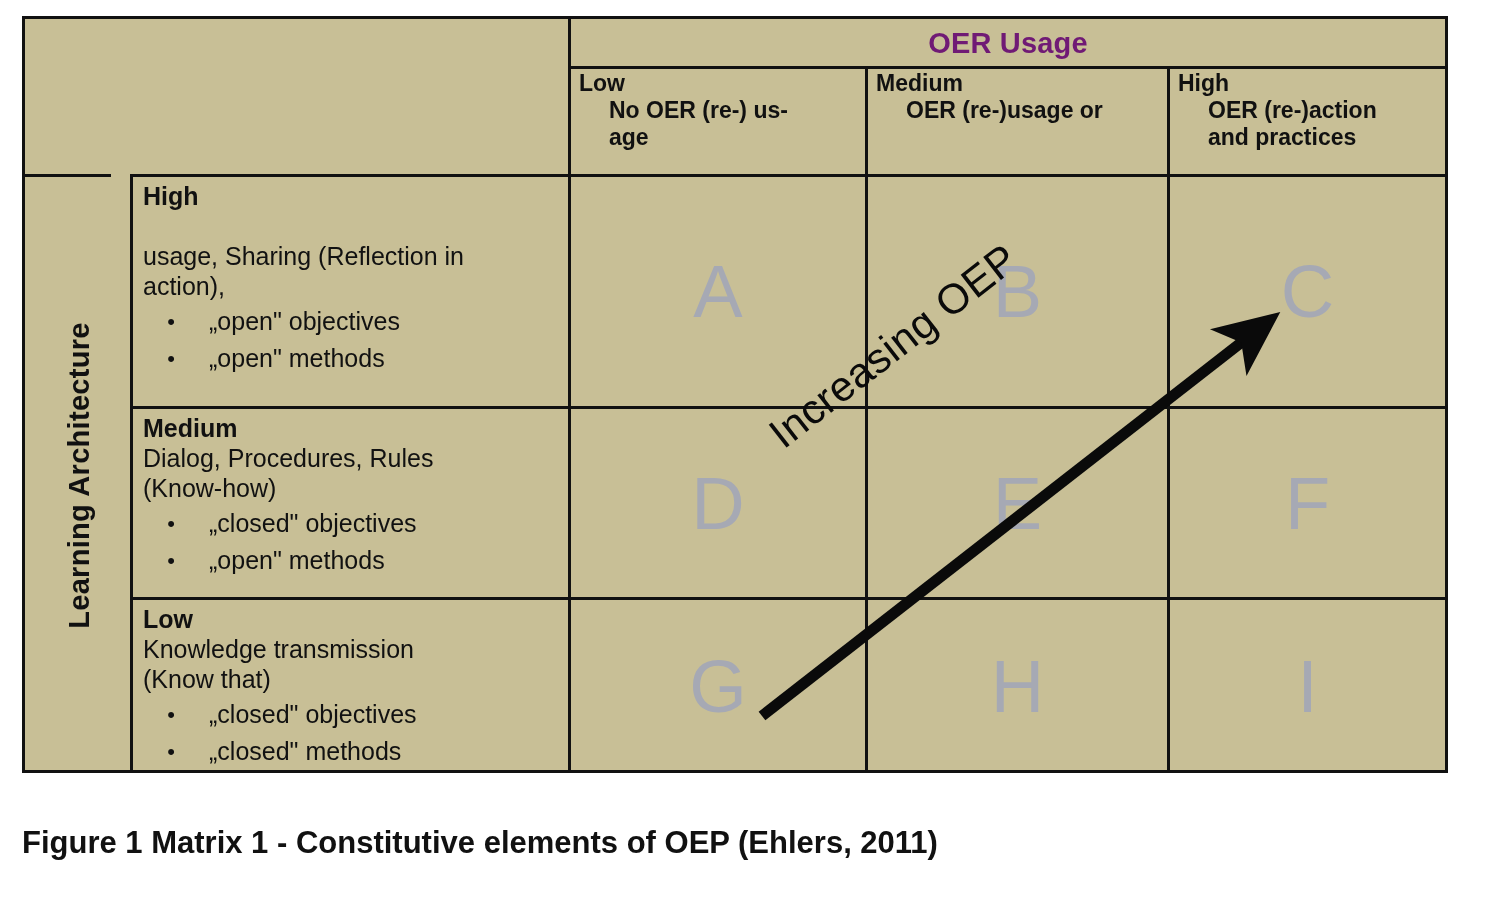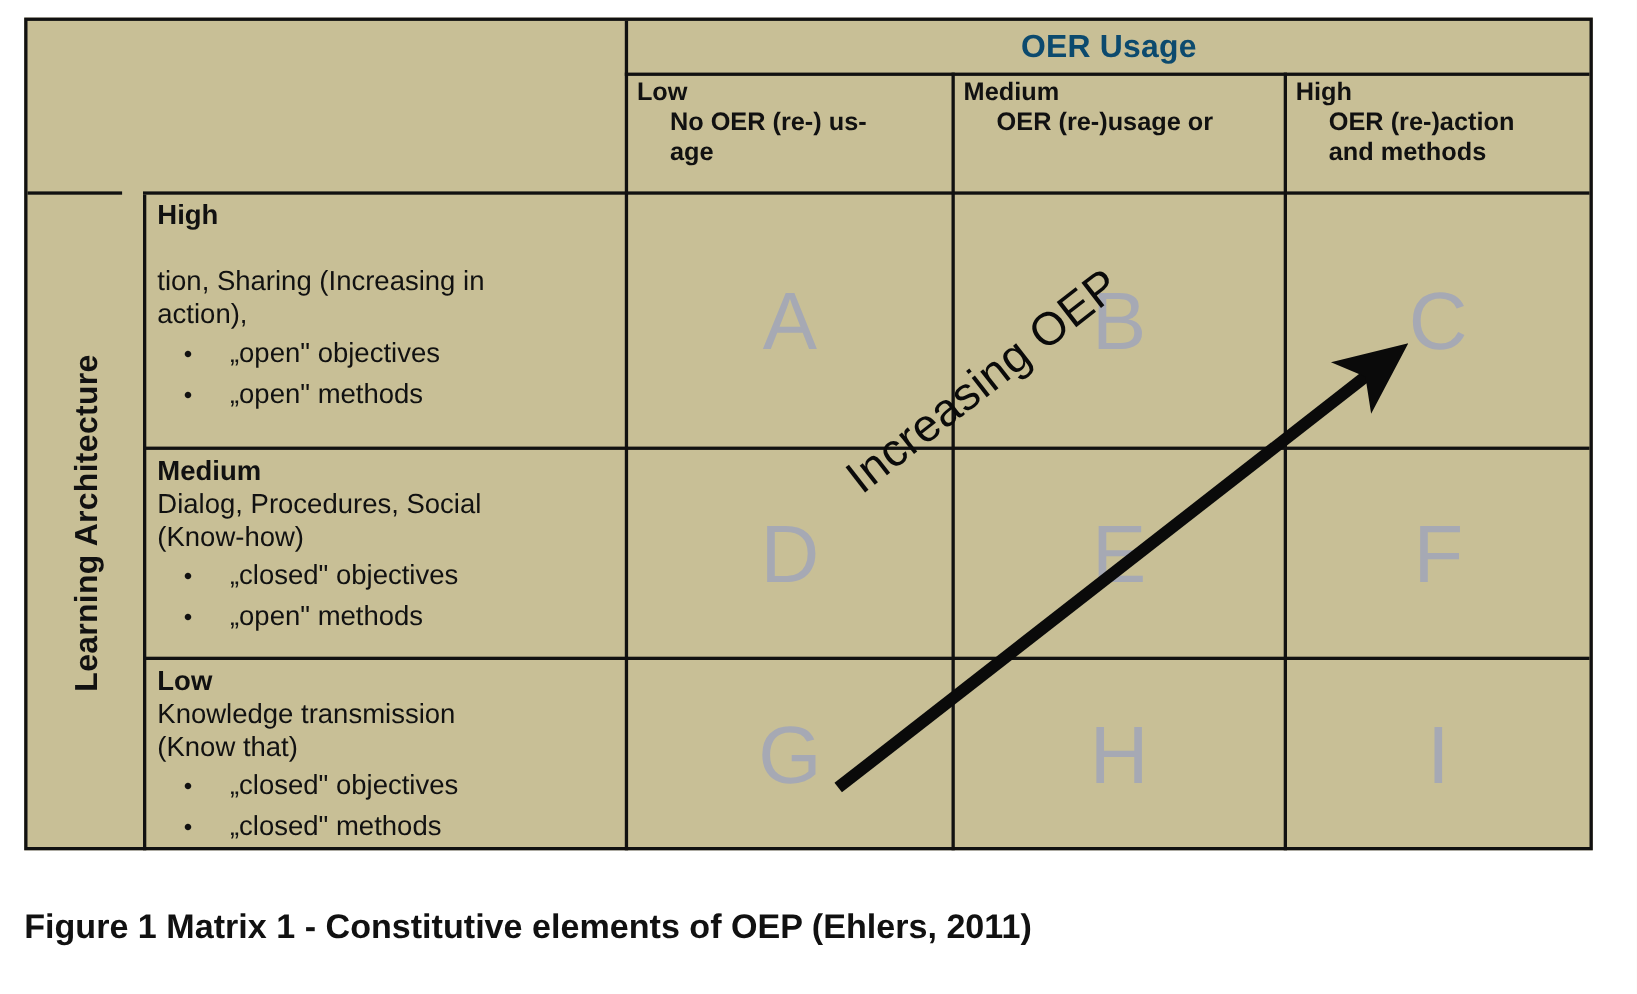--- a/index.html
+++ b/index.html
@@ -61,21 +61,21 @@
     position: absolute;
     left: 546px;
     top: 2px;
     width: 874px;
     height: 44px;
     display: flex;
     align-items: center;
     justify-content: center;
     font-size: 29px;
     font-weight: bold;
-    color: #0c4a6e;
+    color: #701a75;
     letter-spacing: 0.2px;
   }
 
   
   .col-head {
     position: absolute;
     top: 50px;
     height: 104px;
     padding: 1px 6px 0 8px;
     box-sizing: border-box;
@@ -222,47 +222,47 @@
     </div>
 
     <div class="col-head" id="col-head-medium">
       <span class="lv">Medium</span>
       <span class="ds">OER (re-)usage  or</span>
     </div>
 
     <div class="col-head" id="col-head-high">
       <span class="lv">High</span>
       <span class="ds">OER (re-)action</span>
-      <span class="ds">and methods</span>
+      <span class="ds">and practices</span>
     </div>
 
     <div class="axis-label-cell">
       <span class="axis-label-text">Learning Architecture</span>
     </div>
 
     <div class="row-desc" id="row-desc-high">
       <span class="lv">High</span><br>
       <br>
-      <span class="ds">tion, Sharing (Increasing in</span><br>
+      <span class="ds">usage, Sharing (Reflection in</span><br>
       <span class="ds">action),</span>
       <ul>
         <li>
           <span class="bullet">•</span>
           <span>„open" objectives</span>
         </li>
         <li>
           <span class="bullet">•</span>
           <span>„open" methods</span>
         </li>
       </ul>
     </div>
 
     <div class="row-desc" id="row-desc-medium">
       <span class="lv">Medium</span><br>
-      <span class="ds">Dialog, Procedures, Social</span><br>
+      <span class="ds">Dialog, Procedures, Rules</span><br>
       <span class="ds">(Know-how)</span>
       <ul>
         <li>
           <span class="bullet">•</span>
           <span>„closed" objectives</span>
         </li>
         <li>
           <span class="bullet">•</span>
           <span>„open" methods</span>
         </li>

